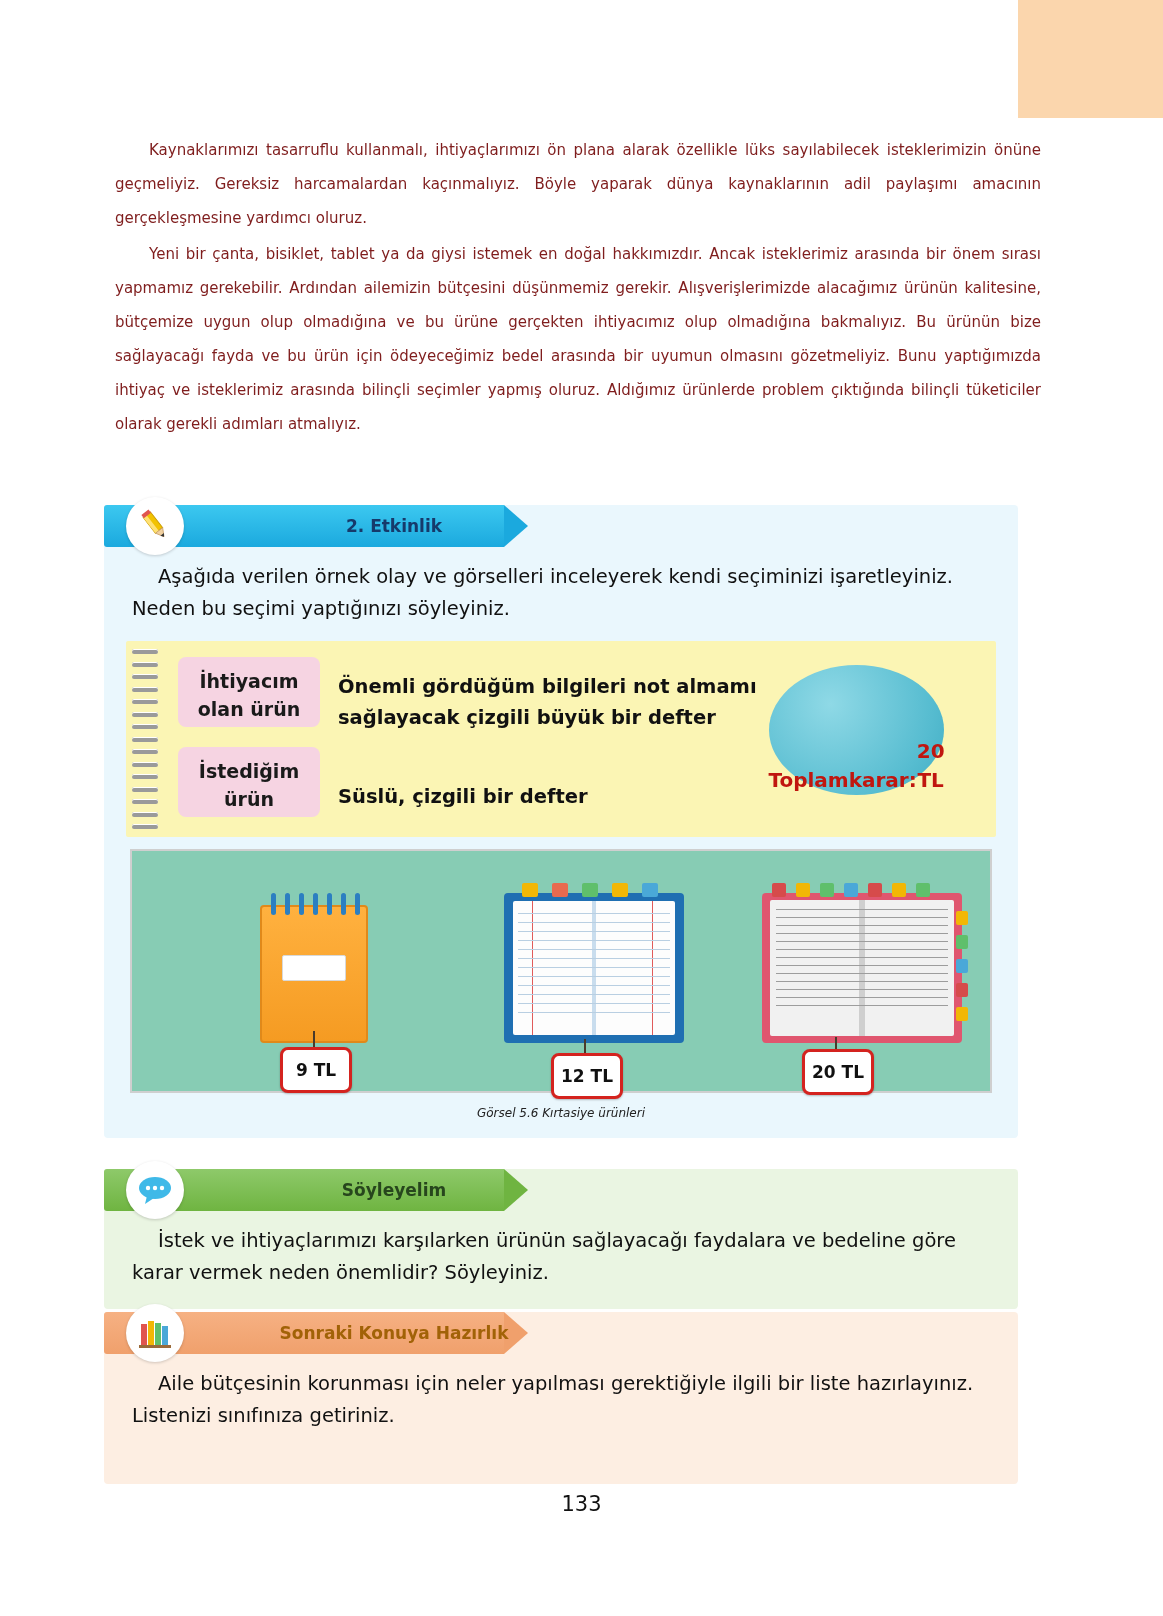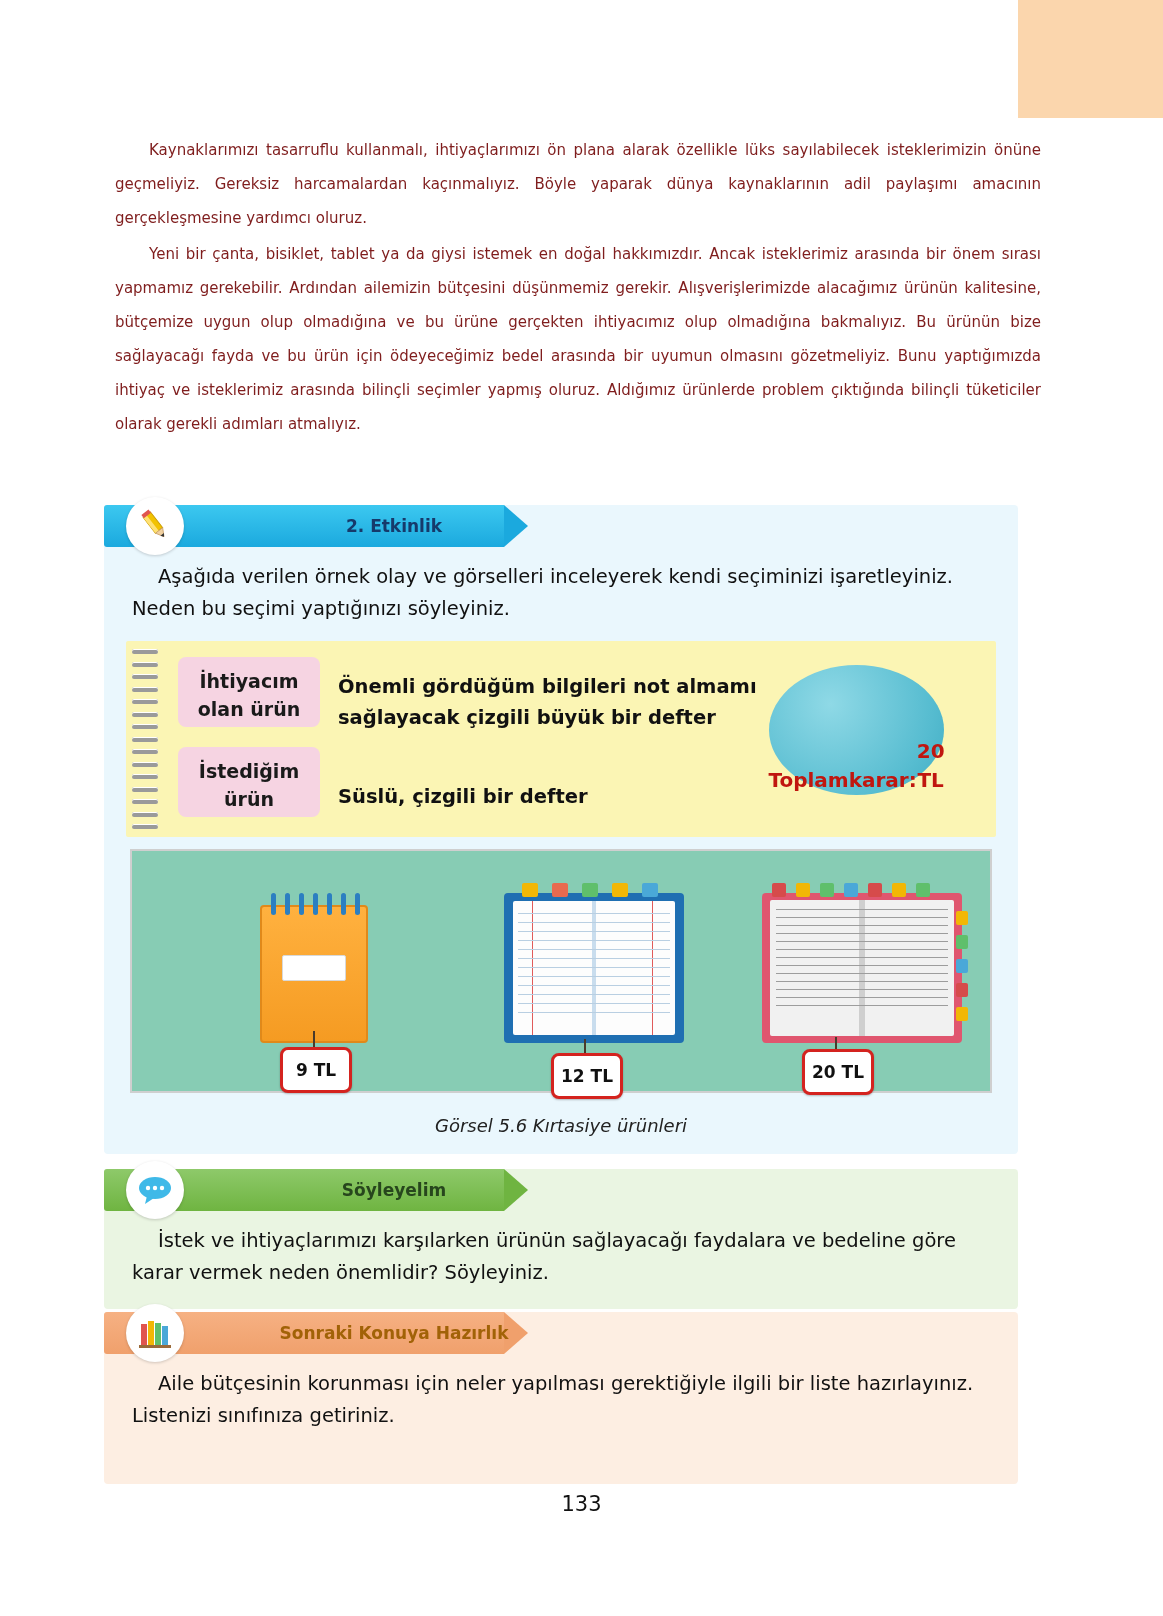--- a/index.html
+++ b/index.html
@@ -270,24 +270,24 @@
   }
   #nb3 .spine { position: absolute; left: 97px; top: 7px; width: 6px; height: 136px; background: #cfcfcf; }
   #nb3 .lines { position: absolute; left: 14px; top: 16px; width: 172px; height: 116px; }
   #nb3 .lines i { display: block; height: 1px; background: #9d9d9d; margin-bottom: 7px; }
   #nb3 .marks { position: absolute; left: 10px; top: -10px; width: 180px; height: 14px; display: flex; gap: 10px; }
   #nb3 .marks i { width: 14px; height: 14px; border-radius: 2px; }
   #nb3 .tabs { position: absolute; right: -6px; top: 18px; width: 12px; height: 110px; display: flex; flex-direction: column; justify-content: space-between; }
   #nb3 .tabs i { width: 12px; height: 14px; border-radius: 2px; }
 
   .caption {
-    margin-top: 22px;
+    margin-top: 13px;
     text-align: center;
     font-style: italic;
-    font-size: 18px;
+    font-size: 12px;
     color: #222;
   }
 
   
   .speak-card {
     position: absolute;
     left: 104px;
     top: 1161px;
     width: 914px;
     background: #eaf5e2;

